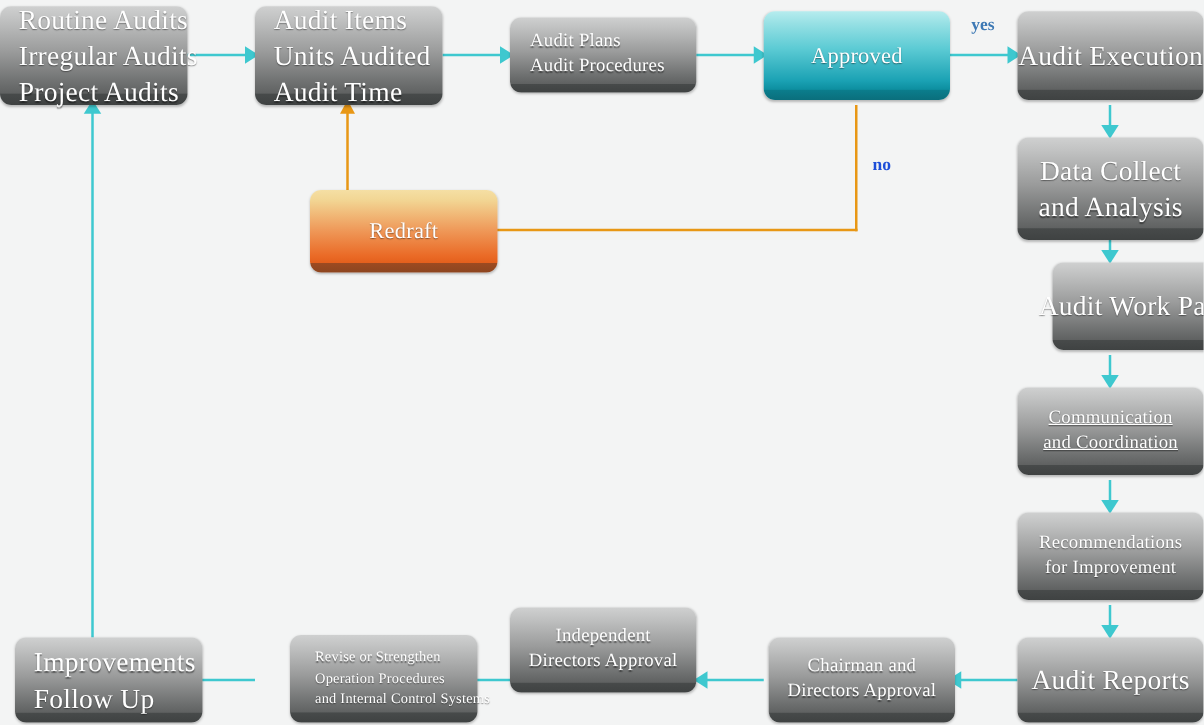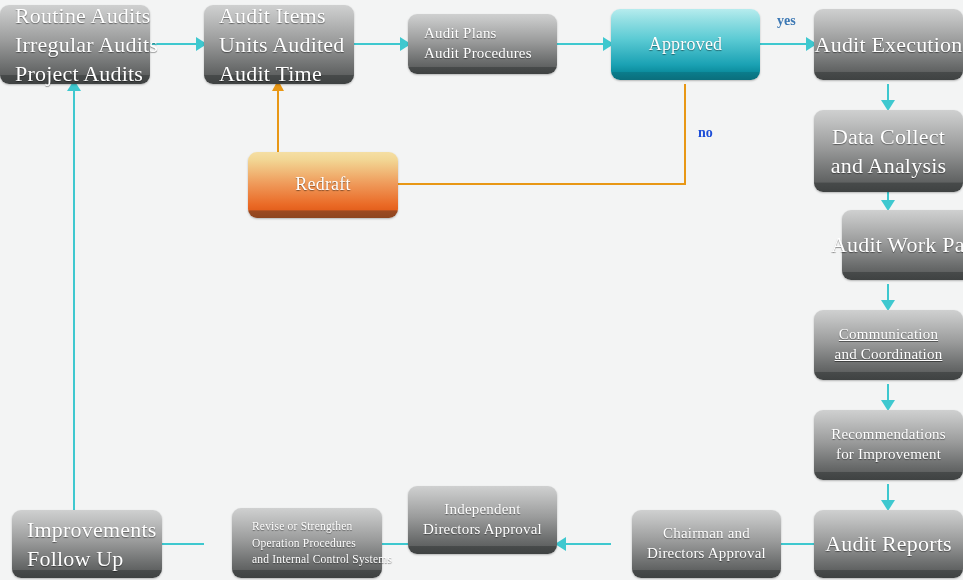--- a/index.html
+++ b/index.html
@@ -190,21 +190,21 @@
 
   <div class="node grey f15" style="left:814px; top:410px; width:149px; height:70px;">
     <span class="line">Recommendations</span>
     <span class="line">for Improvement</span>
   </div>
 
   <div class="node grey f16" style="left:814px; top:510px; width:149px; height:68px;">
     <span class="line">Audit Reports</span>
   </div>
 
-  <div class="node grey f15" style="left:632px; top:510px; width:149px; height:68px;">
+  <div class="node grey f15" style="left:615px; top:510px; width:149px; height:68px;">
     <span class="line">Chairman and</span>
     <span class="line">Directors Approval</span>
   </div>
 
   <div class="node grey f15" style="left:408px; top:486px; width:149px; height:68px;">
     <span class="line">Independent</span>
     <span class="line">Directors Approval</span>
   </div>
 
   <div class="node grey f11 leftalign" style="left:204px; top:508px; width:150px; height:70px; padding-left:20px;margin-left:28px;">

